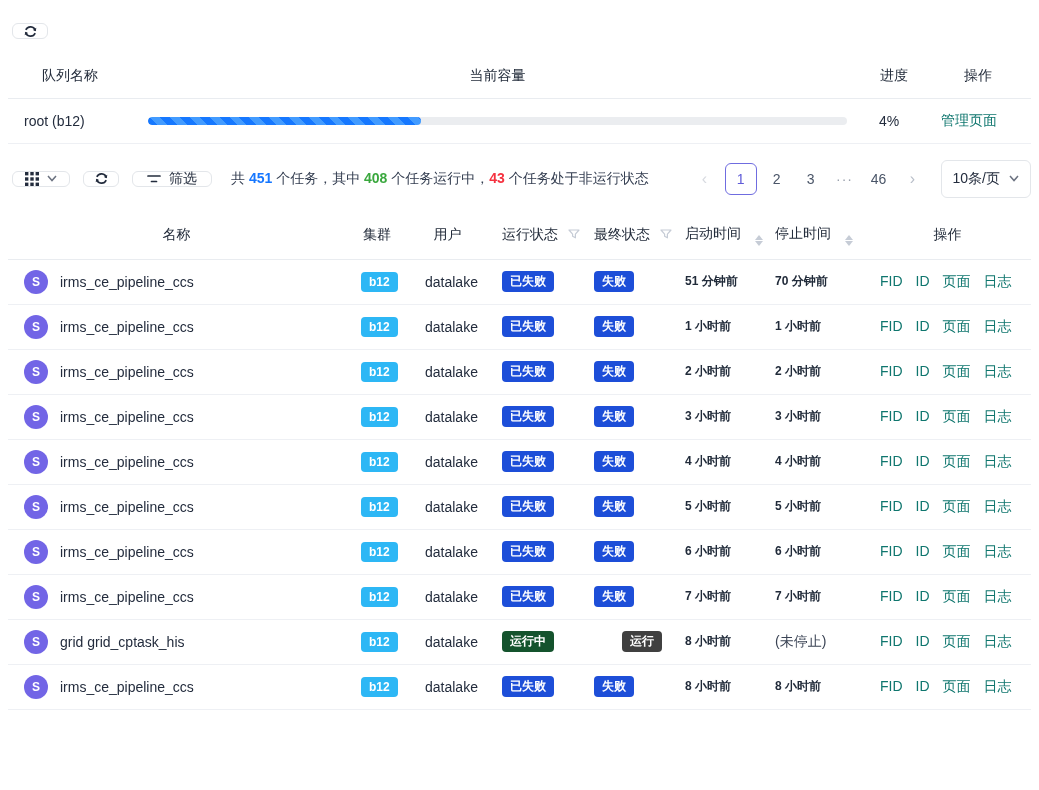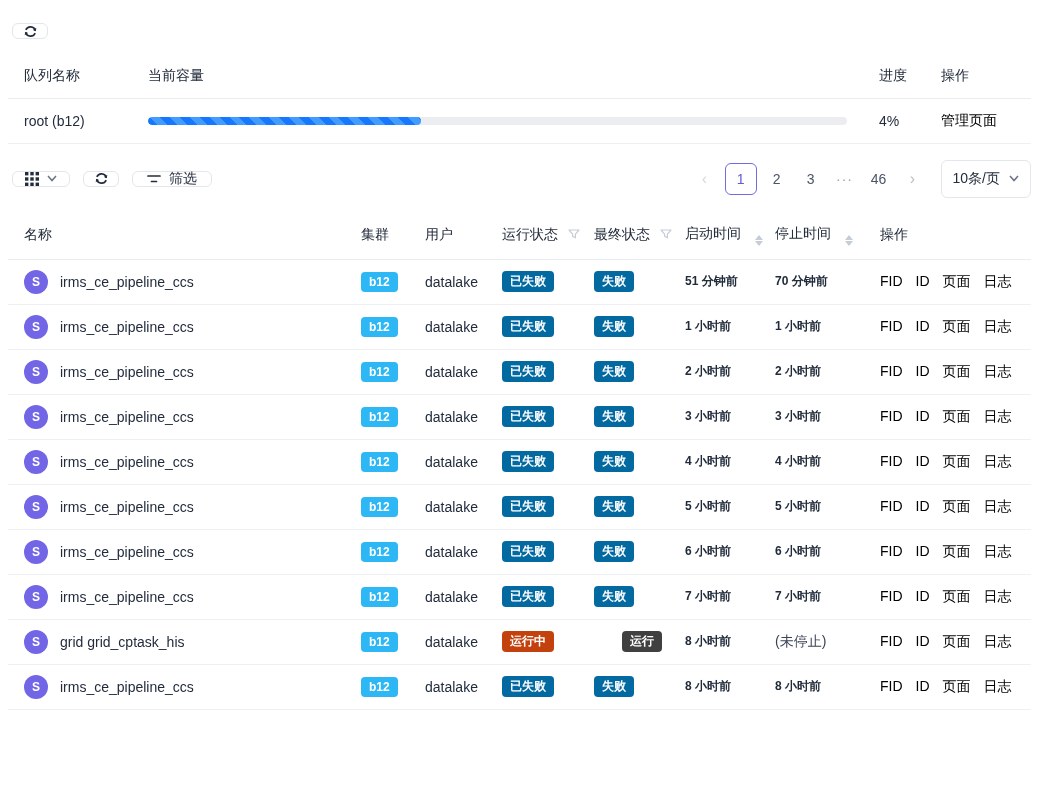--- a/index.html
+++ b/index.html
@@ -18,32 +18,32 @@
     height:16px; background:#fff; border:1px solid #e3e6ea; border-radius:6px;
     color:#232c3d; cursor:pointer; font-size:14px;
   }
   .icon-btn { width:36px; }
   .grid-btn { width:58px; }
   .filter-btn { padding:0 14px; }
 
   .res-toolbar { margin:17px 0 12px 4px; }
 
   table { width:100%; border-collapse:collapse; table-layout:fixed; }
-  th { text-align:left; font-weight:500; font-size:14px; color:#222b3a; padding:13px 16px; border-bottom:1px solid #e9ecf0; white-space:nowrap; }
+  th { text-align:center; font-weight:500; font-size:14px; color:#222b3a; padding:13px 16px; border-bottom:1px solid #e9ecf0; white-space:nowrap; }
   td { font-size:14px; padding:10px 16px; border-bottom:1px solid #eef0f4; white-space:nowrap; vertical-align:middle; }
 
   
   .res-table td { padding:13px 16px; }
   .progress-track { width:100%; max-width:723px; height:8px; background:#ebedf0; border-radius:4px; overflow:hidden; }
   .progress-fill {
     height:8px; border-radius:4px;
     background:repeating-linear-gradient(45deg,#1678ff 0 7px,#429bff 7px 14px);
   }
   .pct { color:#232c3d; }
-  a.link { color:#000000; text-decoration:none; cursor:pointer; }
+  a.link { color:#0f766e; text-decoration:none; cursor:pointer; }
 
   
   .tasks-toolbar { display:flex; align-items:center; margin:16px 0 14px 4px; }
   .tasks-toolbar .btn { margin-right:13px; }
   .summary { color:#333d50; margin-left:6px; white-space:nowrap; }
   .summary .n-blue { color:#1677ff; font-weight:600; }
   .summary .n-green { color:#3aa83e; font-weight:600; }
   .summary .n-red { color:#f5313f; font-weight:600; }
 
   .pager { display:flex; align-items:center; gap:6px; margin-left:auto; }
@@ -68,22 +68,22 @@
     font-size:12px; font-weight:700; margin-right:12px; flex:0 0 24px;
   }
   .tag {
     display:inline-block; background:#2db7f5; color:#fff; font-size:12px; font-weight:700;
     padding:2px 8px; border-radius:4px; line-height:16px;
   }
   .badge {
     display:inline-block; color:#fff; font-size:12px; font-weight:700;
     padding:3px 8px; border-radius:4px; line-height:15px;
   }
-  .badge.red { background:#0369a1; }
-  .badge.green { background:#c2410c; }
+  .badge.red { background:#1d4ed8; }
+  .badge.green { background:#14532d; }
   .badge.cyan { background:#404040;margin-left:28px; }
   .t-bold { font-weight:700; color:#212b3a; font-size:12px; }
   .t-muted { font-weight:400; color:#3a4354; }
   .ops a { margin-right:13px; }
   .ops a:last-child { margin-right:0; }
 
   .hdr-icon { margin-left:10px; vertical-align:-1px; cursor:pointer; }
   .sorter { display:inline-flex; flex-direction:column; gap:1px; margin-left:14px; vertical-align:-2px; cursor:pointer; }
 </style>
 </head>
@@ -158,20 +158,23 @@
         <path d="M1.8 12.0 L2.4 8.2 L5.5 9.7 Z" fill="#232c3d"></path>
       </svg>
     </button>
     <button class="btn filter-btn">
       <svg width="14" height="10" viewBox="0 0 14 10">
         <line x1="1" y1="2" x2="13" y2="2" stroke="#232c3d" stroke-width="1.7" stroke-linecap="round"></line>
         <line x1="4.5" y1="7.5" x2="9.5" y2="7.5" stroke="#232c3d" stroke-width="1.7" stroke-linecap="round"></line>
       </svg>
       <span>筛选</span>
     </button>
+    <span class="summary">
+      <span>共 </span><span class="n-blue">451</span><span> 个任务，其中 </span><span class="n-green">408</span><span> 个任务运行中，</span><span class="n-red">43</span><span> 个任务处于非运行状态</span>
+    </span>
     <div class="pager">
         <span class="pg-arrow disabled">‹</span>
         <span class="pg-item active">1</span>
         <span class="pg-item">2</span>
         <span class="pg-item">3</span>
         <span class="pg-ellipsis">···</span>
         <span class="pg-item">46</span>
         <span class="pg-arrow">›</span>
         <span class="pg-size">
           <span>10条/页</span>

